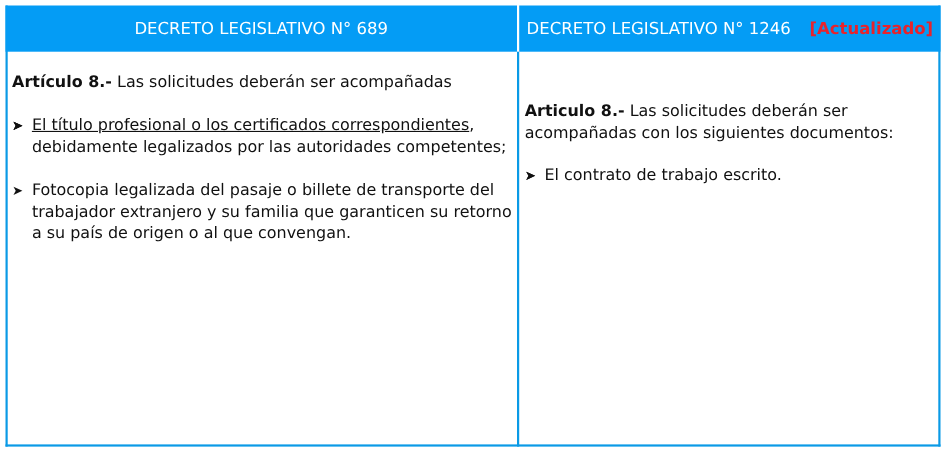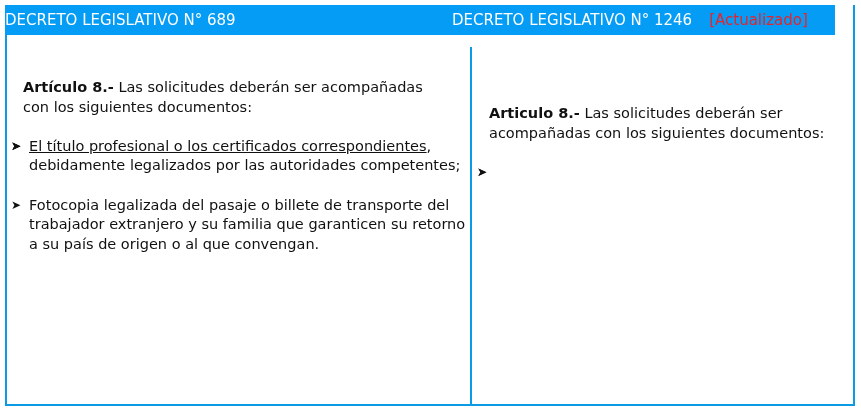--- a/index.html
+++ b/index.html
@@ -1,53 +1,53 @@
 <!DOCTYPE html>
 <html><head>
 <meta charset="utf-8">
 <style>
   html, body { margin:0; padding:0; background:#ffffff; }
   body { width:861px; height:412px; position:relative; overflow:hidden;
          font-family:"DejaVu Sans", sans-serif; color:#111; }
   .table { position:absolute; left:5px; top:5px; width:850px; height:401px;
            border:2px solid #0a9ae6; box-sizing:border-box; border-top:none; }
-  .hdr { position:absolute; top:5px; height:30px; background:#049cf5; color:#fff;
-         font-size:15px; display:flex; align-items:center; justify-content:flex-start;
+  .hdr { position:absolute; top:5px; height:42px; background:#049cf5; color:#fff;
+         font-size:15px; display:flex; align-items:center; justify-content:center;
          box-sizing:border-box; }
   .hdr.left { left:5px; width:465px; }
-  .hdr.right { left:452px; width:383px;gap:12px; }
-  .hdr .upd { color:#e8232c; margin-left:5px; }
+  .hdr.right { left:472px; width:383px;gap:12px; }
+  .hdr .upd { color:#e8232c; margin-left:5px;font-weight:bold; }
   .divider { position:absolute; left:470px; top:47px; width:2px; height:359px; background:#0a9ae6; }
   .col { position:absolute; font-size:14.5px; line-height:19.6px; }
   .col.left { left:11px; top:66px; width:455px; }
   .col.right { left:477px; top:92px; width:370px; }
-  .col p { margin:12px; }
+  .col p { margin:0; }
   .col b { font-weight:bold; }
   .item { position:relative; padding-left:18px; margin-top:19.6px; }
   .bullet { position:absolute; left:0; top:0; font-size:12px; }
   .u { text-decoration:underline; }
 </style>
 </head>
 <body>
 
 <div class="table"></div>
 <div class="hdr left">
   <span>DECRETO LEGISLATIVO N° 689</span>
 </div>
 <div class="hdr right">
   <span>DECRETO LEGISLATIVO N° 1246</span>
   <span class="upd">[Actualizado]</span>
 </div>
 <div class="divider"></div>
 
 <div class="col left">
-  <p><b>Artículo 8.-</b><span> Las solicitudes deberán ser acompañadas</span><br><span>con los siguientes documentos:</span></p>
+  <p><b>Artículo 8.-</b><span> Las solicitudes deberán ser acompañadas</span><br></p>
   <div class="item"><span class="bullet">➤</span></div>
   <div class="item"><span class="bullet">➤</span></div>
   <div class="item"><span class="bullet">➤</span><span class="u">El título profesional o los certificados correspondientes</span><span>, debidamente legalizados por las autoridades competentes;</span></div>
   <div class="item"><span class="bullet">➤</span><span>Fotocopia legalizada del pasaje o billete de transporte del trabajador extranjero y su familia que garanticen su retorno a su país de origen o al que convengan.</span></div>
 </div>
 
 <div class="col right">
   <p><b>Articulo 8.-</b><span> Las solicitudes deberán ser acompañadas con los siguientes documentos:</span></p>
   <div class="item"><span class="bullet">➤</span></div>
-  <div class="item"><span class="bullet">➤</span></div>
+  <div class="item"><span class="bullet">➤</span><span>El contrato de trabajo escrito.</span></div>
 </div>
 
 </body></html>

